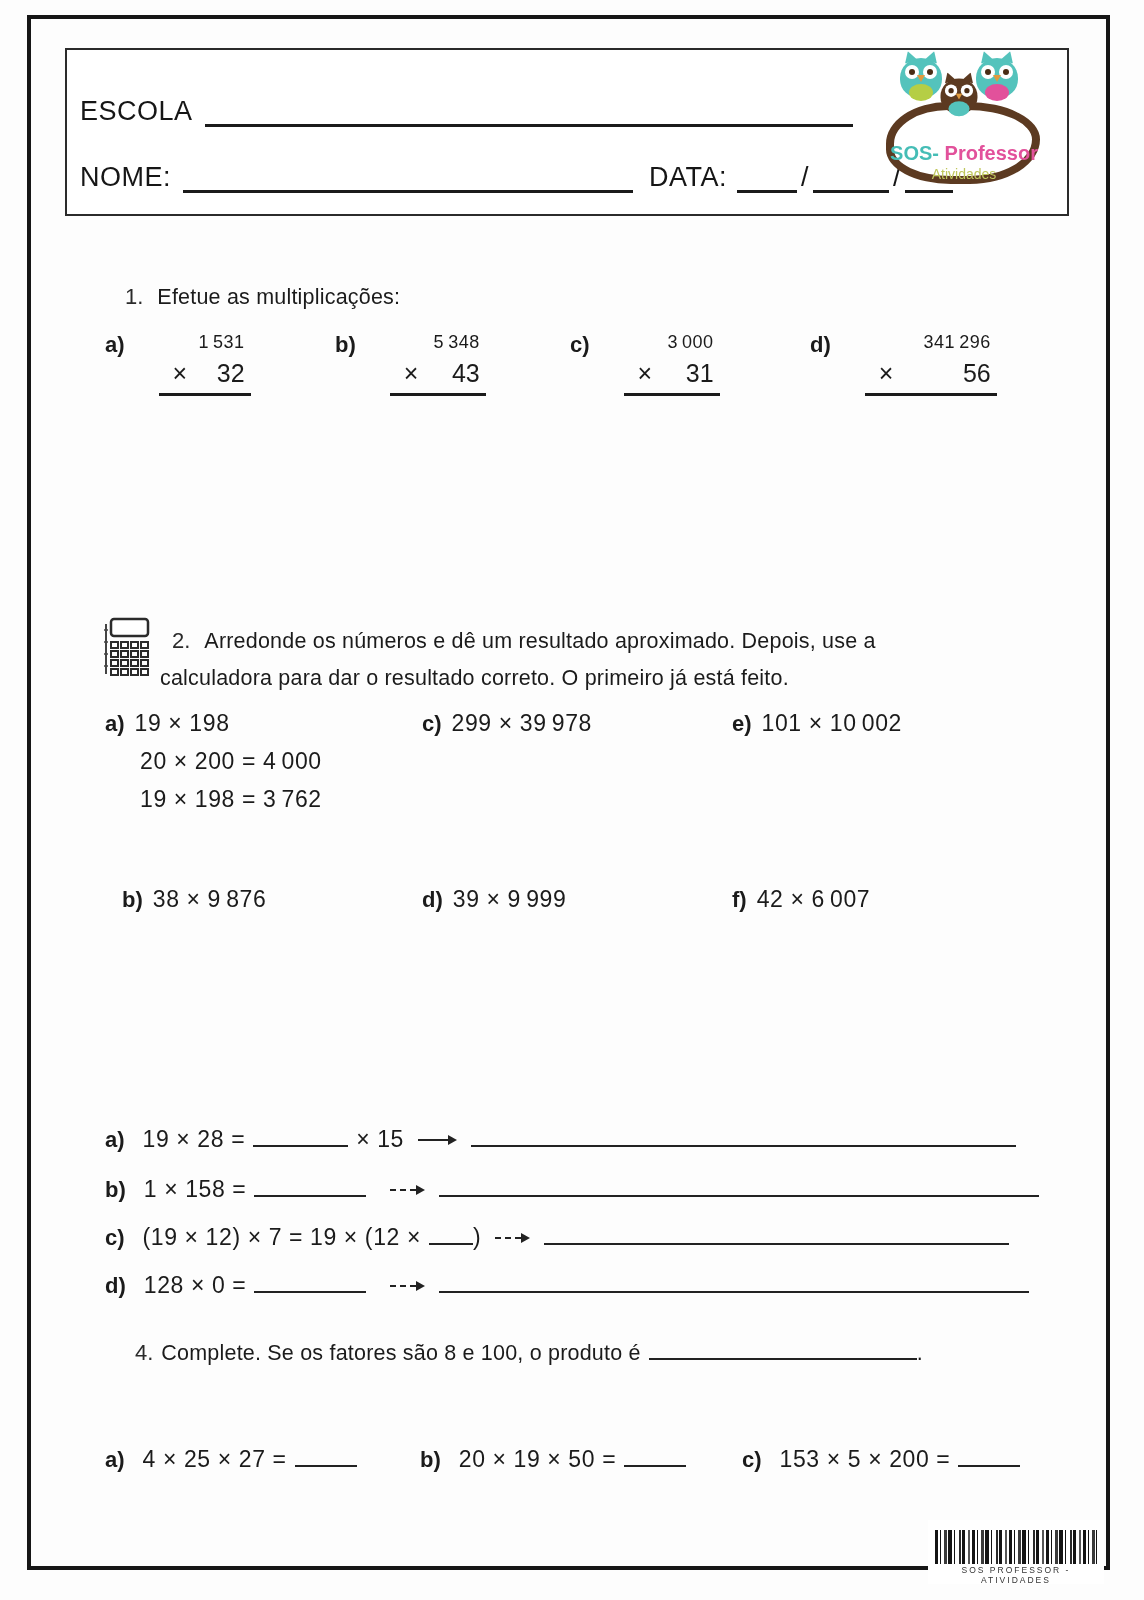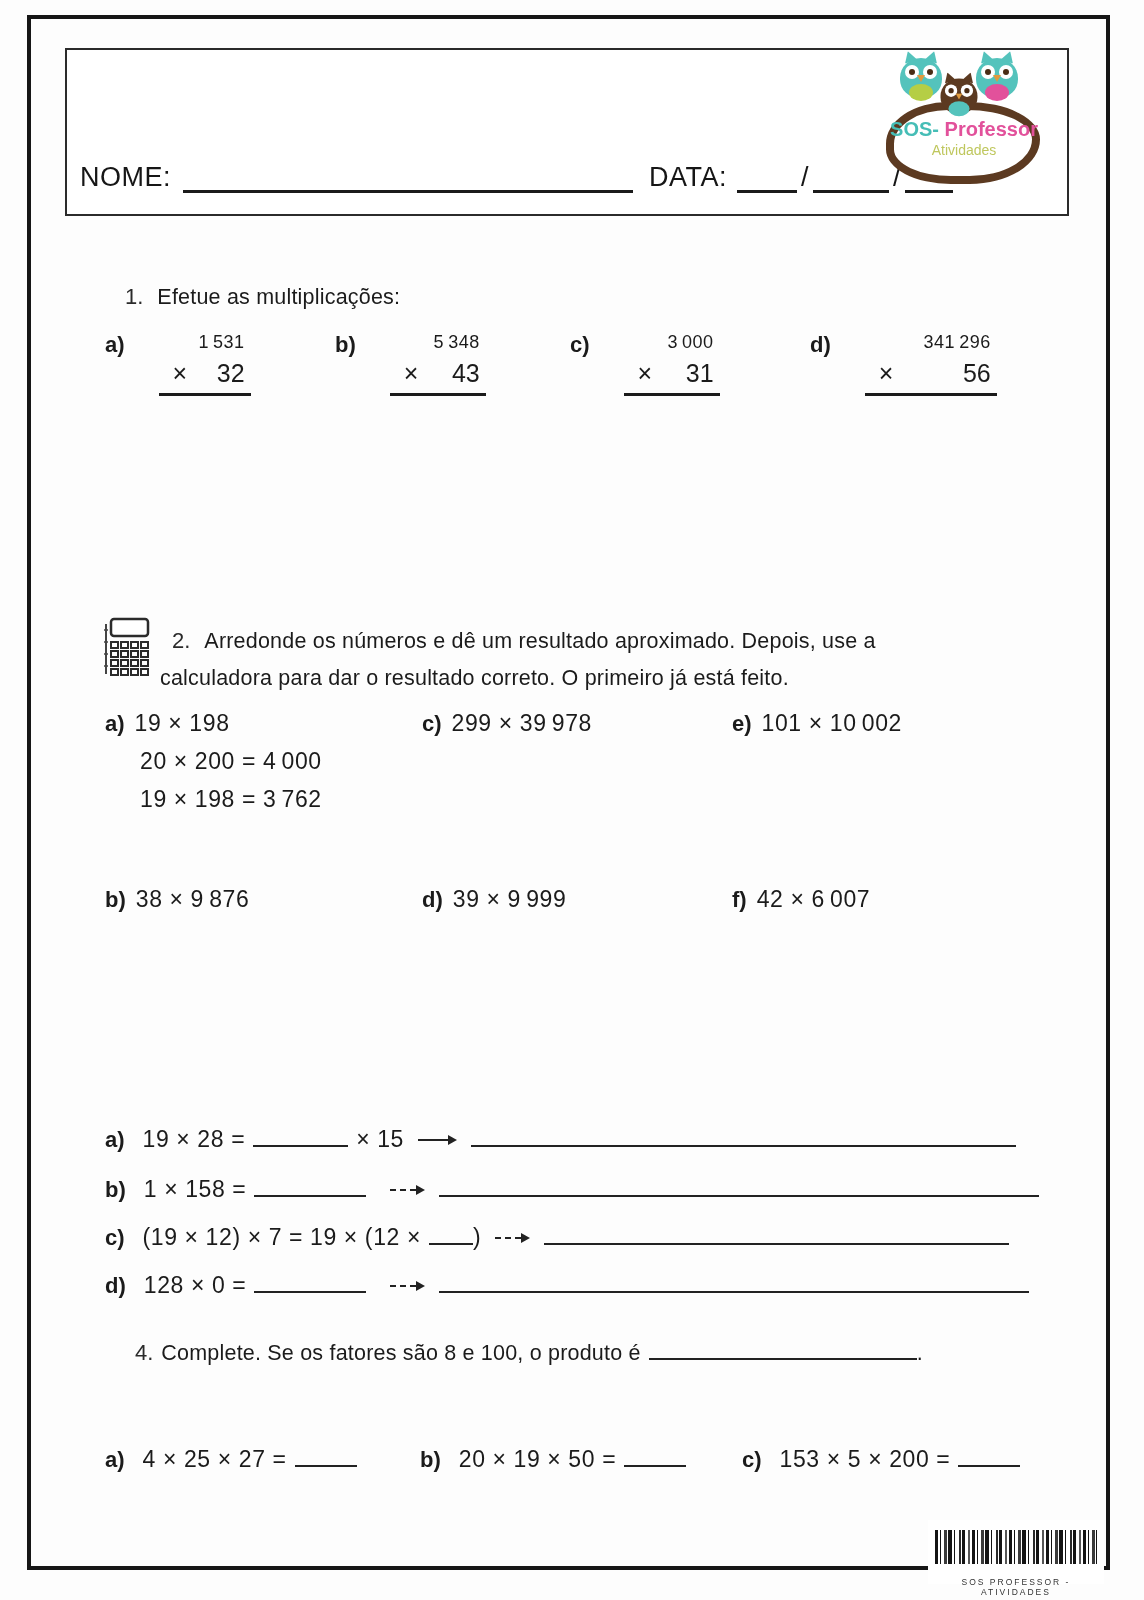--- a/index.html
+++ b/index.html
@@ -13,21 +13,21 @@
 
   .hrow{display:flex;align-items:flex-end;font-size:27px;letter-spacing:.5px;color:#161616;}
   .uline{display:inline-block;border-bottom:3px solid #1b1b1b;height:4px;}
   .blank{display:inline-block;border-bottom:2px solid #222;height:14px;margin-bottom:-4px;}
 
   
   .logo{position:absolute;left:876px;top:56px;width:176px;height:132px;}
   .logo-frame{position:absolute;left:10px;top:46px;width:138px;height:66px;background:#fff;
               border:8px solid #5c3a21;border-radius:46% 54% 52% 48% / 58% 52% 62% 48%;z-index:1;}
   .logo-text{position:absolute;left:0;right:0;top:62px;text-align:center;z-index:3;}
-  .logo-line1{font-size:20px;font-weight:bold;}
+  .logo-line1{font-size:20px;font-weight:bold;margin-top:24px;}
   .logo-line2{font-size:14px;margin-top:1px;}
   .owl{position:absolute;z-index:2;}
   .obody{position:relative;width:42px;height:40px;border-radius:50% 50% 46% 46%;}
   .ear{position:absolute;top:-7px;width:13px;height:11px;clip-path:polygon(50% 0,0 100%,100% 100%);}
   .ear.l{left:3px;transform:rotate(-18deg);}
   .ear.r{right:3px;transform:rotate(18deg);}
   .eye{position:absolute;top:7px;width:14px;height:14px;background:#fff;border-radius:50%;}
   .eye.l{left:5px;} .eye.r{right:5px;}
   .pupil{position:absolute;left:4px;top:4px;width:6px;height:6px;background:#4a2c15;border-radius:50%;}
   .beak{position:absolute;left:17px;top:17px;width:8px;height:7px;background:#e09a3e;clip-path:polygon(50% 100%,0 0,100% 0);}
@@ -51,31 +51,35 @@
   .arrow.solid .shaft{width:30px;border-top:2.5px solid #222;}
   .arrow .head{width:0;height:0;border-left:9px solid #222;border-top:5px solid transparent;border-bottom:5px solid transparent;}
 
   
   .barcode-box{position:absolute;left:928px;top:1520px;width:176px;height:64px;background:#fff;z-index:5;text-align:center;}
   .bars{margin:10px auto 0;width:162px;height:34px;
     background:repeating-linear-gradient(90deg,
       #141414 0 3px,#fff 3px 5px,#141414 5px 6px,#fff 6px 9px,#3a3a3a 9px 12px,#fff 12px 13px,
       #141414 13px 17px,#fff 17px 19px,#141414 19px 20px,#fff 20px 24px,#2a2a2a 24px 26px,#fff 26px 27px,
       #141414 27px 30px,#fff 30px 33px,#555 33px 35px,#fff 35px 37px);}
-  .bc-caption{font-size:8.5px;letter-spacing:2px;color:#333;margin-top:13px;}
+  .bc-caption{font-size:8.5px;letter-spacing:2px;color:#333;margin-top:1px;}
   .calc{position:absolute;left:102px;top:616px;}
 </style>
 </head>
 <body>
 
 <div class="sheet">
 
   <div class="page-border"></div>
 
   <div class="header-box"></div>
+  <div class="abs hrow" style="left:80px;top:96px;">
+    <span>ESCOLA</span>
+    <span class="uline" style="width:648px;margin-left:12px;"></span>
+  </div>
   <div class="abs hrow" style="left:80px;top:162px;">
     <span>NOME:</span>
     <span class="uline" style="width:450px;margin-left:12px;"></span>
     <span style="margin-left:16px;">DATA:</span>
     <span class="uline" style="width:60px;margin-left:10px;"></span>
     <span style="margin:0 4px;">/</span>
     <span class="uline" style="width:76px;"></span>
     <span style="margin:0 4px;">/</span>
     <span class="uline" style="width:48px;"></span>
   </div>
@@ -209,21 +213,21 @@
   </div>
   <div class="abs sectitle" style="left:160px;top:666px;">calculadora para dar o resultado correto. O primeiro já está feito.</div>
 
   <div class="abs" style="left:105px;top:710px;"><span class="ilabel">a)</span><span class="expr">19 × 198</span></div>
   <div class="abs" style="left:422px;top:710px;"><span class="ilabel">c)</span><span class="expr">299 × 39 978</span></div>
   <div class="abs" style="left:732px;top:710px;"><span class="ilabel">e)</span><span class="expr">101 × 10 002</span></div>
 
   <div class="abs expr" style="left:140px;top:748px;">20 × 200 = 4 000</div>
   <div class="abs expr" style="left:140px;top:786px;">19 × 198 = 3 762</div>
 
-  <div class="abs" style="left:105px;top:886px;"><span class="ilabel">b)</span><span class="expr">38 × 9 876</span></div>
+  <div class="abs" style="left:122px;top:886px;"><span class="ilabel">b)</span><span class="expr">38 × 9 876</span></div>
   <div class="abs" style="left:422px;top:886px;"><span class="ilabel">d)</span><span class="expr">39 × 9 999</span></div>
   <div class="abs" style="left:732px;top:886px;"><span class="ilabel">f)</span><span class="expr">42 × 6 007</span></div>
 
 
   <div class="abs fillrow" style="left:105px;top:1126px;">
     <span class="ilabel">a)</span>
     <span class="expr">19 × 28 =</span>
     <span class="blank" style="width:95px;"></span>
     <span class="expr">× 15</span>
     <span class="arrow solid">

